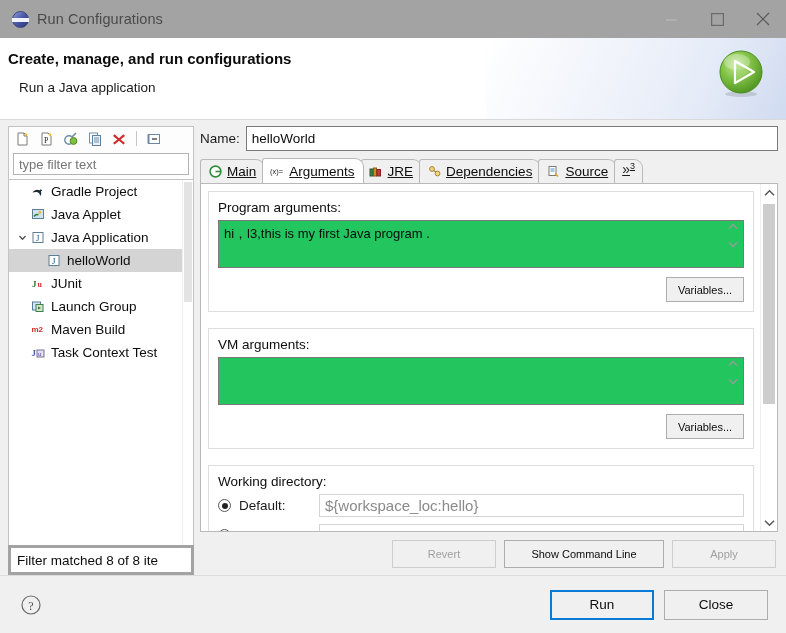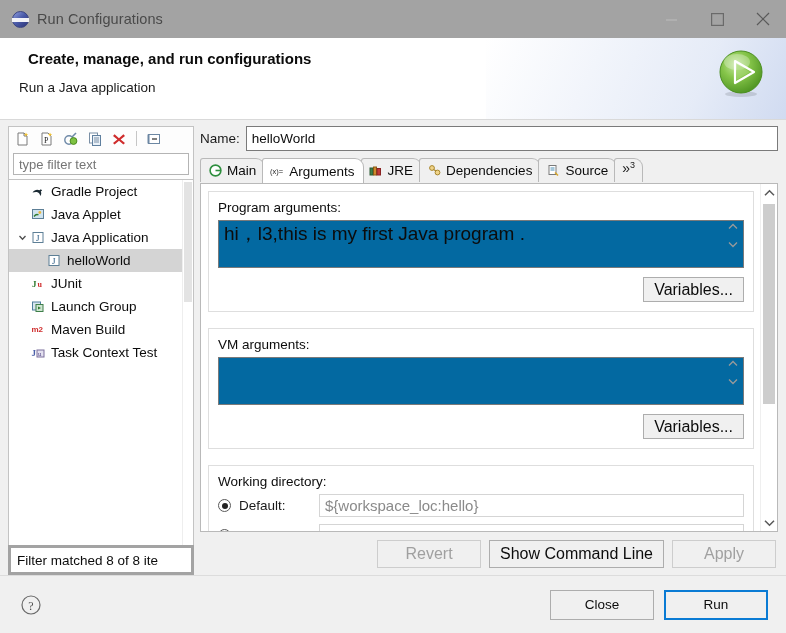--- a/index.html
+++ b/index.html
@@ -36,21 +36,21 @@
   
   .banner {
     flex:0 0 82px; background:#ffffff; position:relative; overflow:hidden;
     border-bottom:1px solid #d9d9d9;
   }
   .banner::after {
     content:""; position:absolute; right:0; top:0; width:300px; height:100%;
     background:linear-gradient(115deg, rgba(255,255,255,0) 0%, rgba(225,232,246,.85) 70%, rgba(206,217,240,.95) 100%);
   }
   .banner-title {
-    position:absolute; left:28px; top:12px;
+    position:absolute; left:8px; top:12px;
     font-size:15px; font-weight:bold; color:#0b0b0b; z-index:2;
   }
   .banner-sub {
     position:absolute; left:19px; top:42px;
     font-size:13.5px; color:#1a1a1a; z-index:2;
   }
   .run-badge { position:absolute; right:20px; top:10px; width:50px; height:50px; z-index:3; }
 
   
   .body-area { flex:1 1 auto; display:flex; padding:6px 8px 0 8px; gap:6px; min-height:0; }
@@ -89,21 +89,21 @@
   
   .right-panel { flex:1 1 auto; display:flex; flex-direction:column; min-width:0; min-height:0; }
   .name-row { display:flex; align-items:center; gap:6px; margin-bottom:7px; }
   .name-label { font-size:13.5px; }
   .name-input {
     flex:1 1 auto; height:25px; border:1px solid #7a7a7a; background:#fff;
     font-family:"Liberation Sans", sans-serif; font-size:13.5px; color:#0c0c0c;
     padding:0 5px; outline:none;
   }
 
-  .tabstrip { display:flex; height:25px; position:relative; }
+  .tabstrip { display:flex; align-items:flex-end; height:25px; position:relative;text-decoration:underline; }
   .tab {
     display:flex; align-items:center; gap:4px; height:24px; padding:0 8px 0 7px;
     font-size:13.5px; color:#0c0c0c; background:#f0f0f0;
     border:1px solid #b9b9b9; border-bottom:none;
     border-top-left-radius:3px; border-top-right-radius:9px;
     margin-right:-3px; position:relative;
   }
   .tab.active { background:#fff; z-index:5; height:25px; }
   .tab .ticon { width:15px; flex:0 0 15px; display:flex; align-items:center; justify-content:center; }
   .tab-overflow {
@@ -116,30 +116,30 @@
 
   .tabpanel {
     flex:1 1 auto; border:1px solid #b9b9b9; background:#fff; position:relative;
     display:flex; min-height:0; overflow:hidden;
   }
   .tp-inner { flex:1 1 auto; padding:7px 6px 0 7px; min-width:0; overflow:hidden; }
   .group { border:1px solid #dedede; padding:8px 9px 9px 9px; margin-bottom:16px; position:relative; }
   .group-label { font-size:13.5px; color:#0c0c0c; margin-bottom:5px; }
   .ta-wrap { position:relative; }
   .ta {
-    width:100%; height:48px; border:1px solid #7a7a7a; background:#0369a1;
-    font-family:"Liberation Sans", sans-serif; font-size:19px; color:#0c0c0c;
+    width:100%; height:48px; border:1px solid #7a7a7a; background:#22c55e;
+    font-family:"Liberation Sans", sans-serif; font-size:13px; color:#0c0c0c;
     padding:4px 24px 4px 5px; resize:none; outline:none; overflow:hidden; line-height:17px;
   }
   .ta-spin { position:absolute; right:2px; top:3px; width:18px; display:flex; flex-direction:column; align-items:center; gap:11px; color:#9a9a9a; }
   .btn-row { display:flex; justify-content:flex-end; margin-top:6px; }
   .btn {
     min-width:78px; height:25px; padding:0 10px; background:#f0f0f0;
     border:1px solid #adadad; font-family:"Liberation Sans", sans-serif;
-    font-size:16px; color:#0c0c0c; cursor:default;
+    font-size:11px; color:#0c0c0c; cursor:default;
   }
   .btn.disabled { color:#a0a0a0; border-color:#cdcdcd; background:#f0f0f0; }
   .wd-row { display:flex; align-items:center; gap:8px; margin-top:2px; }
   .radio { width:13px; height:13px; border-radius:50%; border:1px solid #5a5a5a; background:#fff; position:relative; flex:0 0 13px; }
   .radio.on::after { content:""; position:absolute; left:2.5px; top:2.5px; width:6px; height:6px; border-radius:50%; background:#232323; }
   .wd-label { font-size:13.5px; width:72px; flex:0 0 72px; }
   .wd-input {
     flex:1 1 auto; height:23px; border:1px solid #d5d5d5; background:#fff;
     font-family:"Liberation Sans", sans-serif; font-size:15px; color:#8a8a8a;
     padding:0 5px; outline:none;
@@ -517,17 +517,17 @@
   </div>
 
   <div class="footer">
     <div class="help-icon">
       <svg width="22" height="22" viewBox="0 0 22 22">
         <circle cx="11" cy="11" r="9" fill="none" stroke="#6a6a6a" stroke-width="1.2"></circle>
         <text x="11" y="15.5" text-anchor="middle" font-family="Liberation Serif, serif" font-size="12" fill="#4a4a4a">?</text>
       </svg>
     </div>
     <div class="footer-spacer"></div>
+    <button class="fbtn default">Run</button>
     <button class="fbtn">Close</button>
-    <button class="fbtn default">Run</button>
   </div>
 
 </div>
 
 </body></html>

